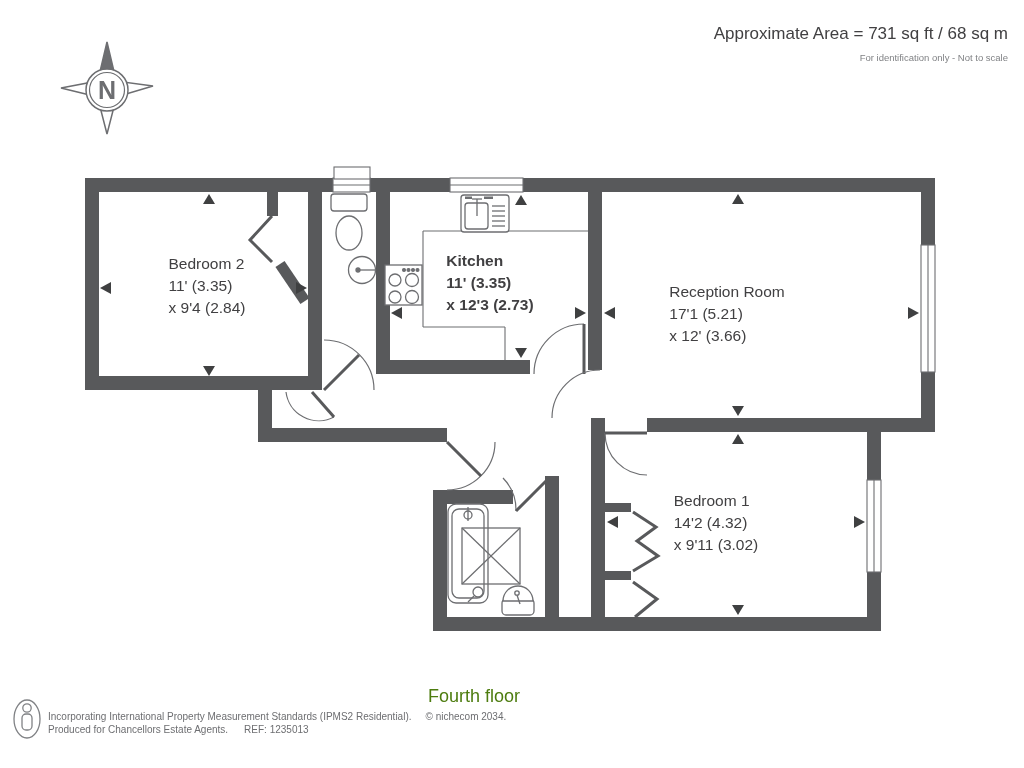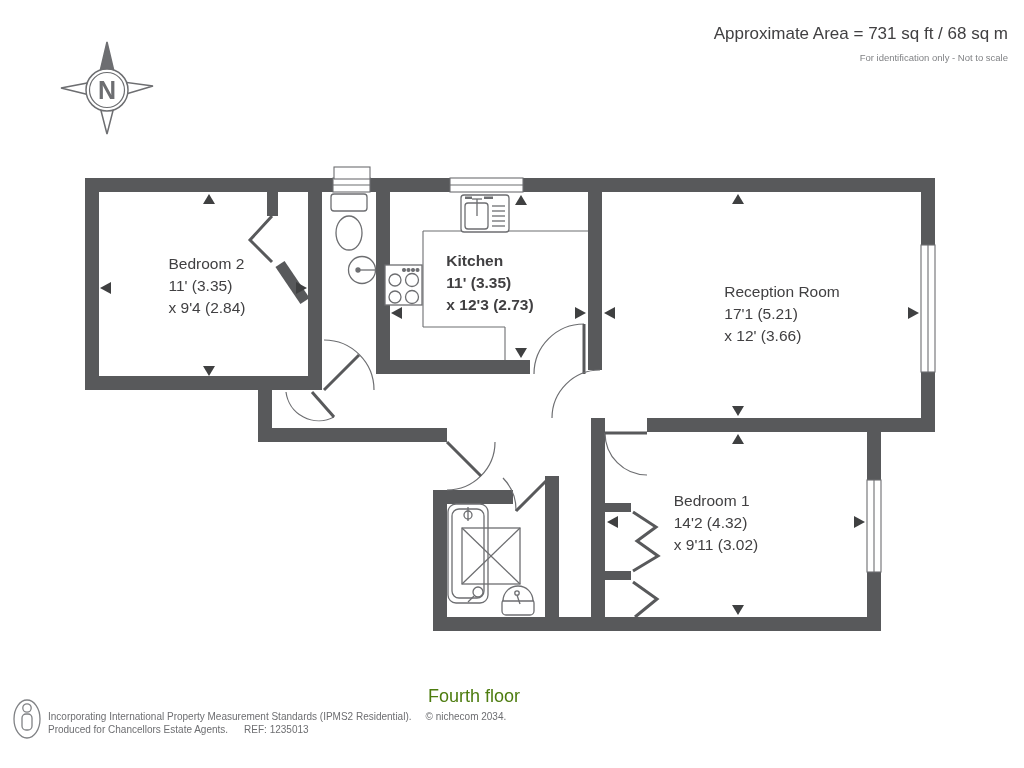--- a/index.html
+++ b/index.html
@@ -241,21 +241,21 @@
     <span class="rdim">11' (3.35)</span>
     <span class="rdim">x 9'4 (2.84)</span>
   </div>
 
   <div class="room-label" style="left:490px;top:283px;font-weight:bold;">
     <span class="rname">Kitchen</span>
     <span class="rdim">11' (3.35)</span>
     <span class="rdim">x 12'3 (2.73)</span>
   </div>
 
-  <div class="room-label" style="left:782px;top:314px;">
+  <div class="room-label" style="left:727px;top:314px;">
     <span class="rname">Reception Room</span>
     <span class="rdim">17'1 (5.21)</span>
     <span class="rdim">x 12' (3.66)</span>
   </div>
 
   <div class="room-label" style="left:716px;top:523px;">
     <span class="rname">Bedroom 1</span>
     <span class="rdim">14'2 (4.32)</span>
     <span class="rdim">x 9'11 (3.02)</span>
   </div>

